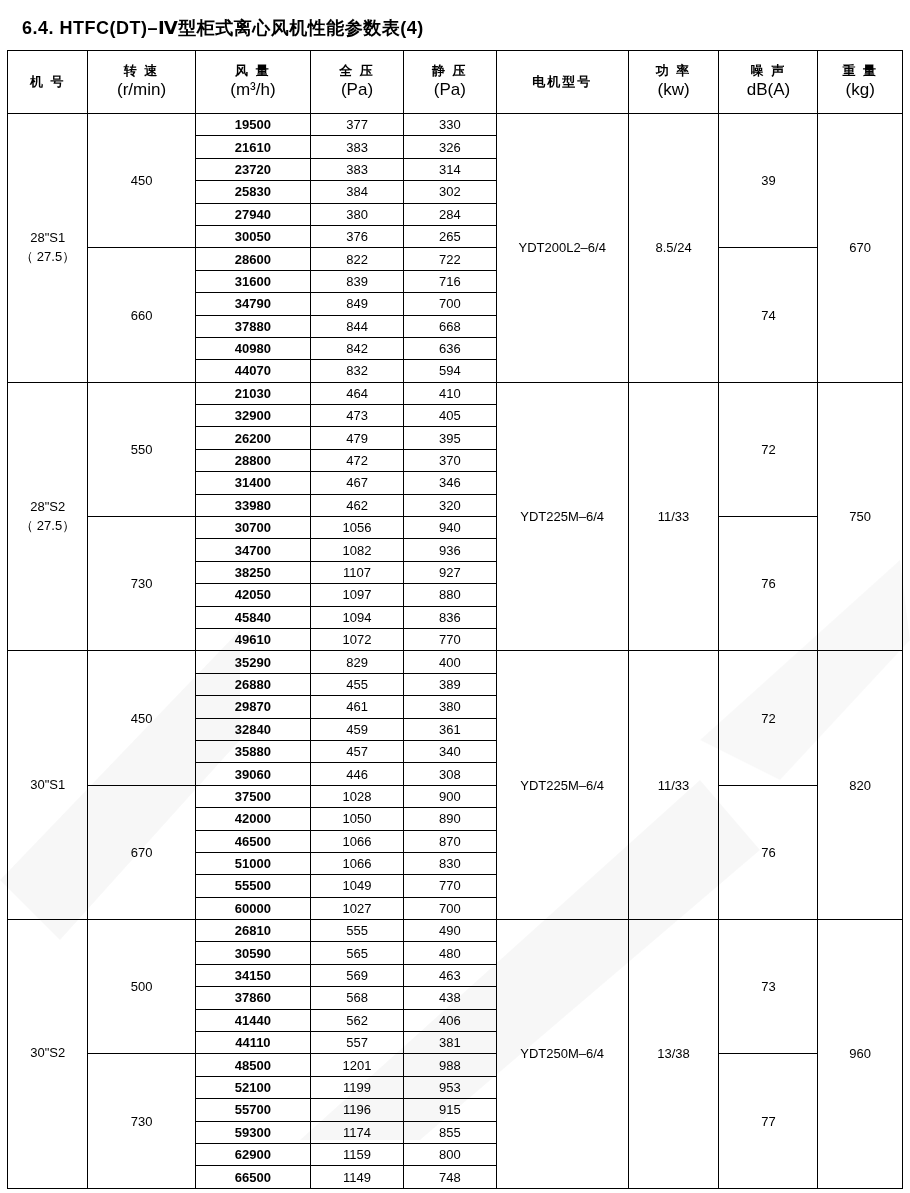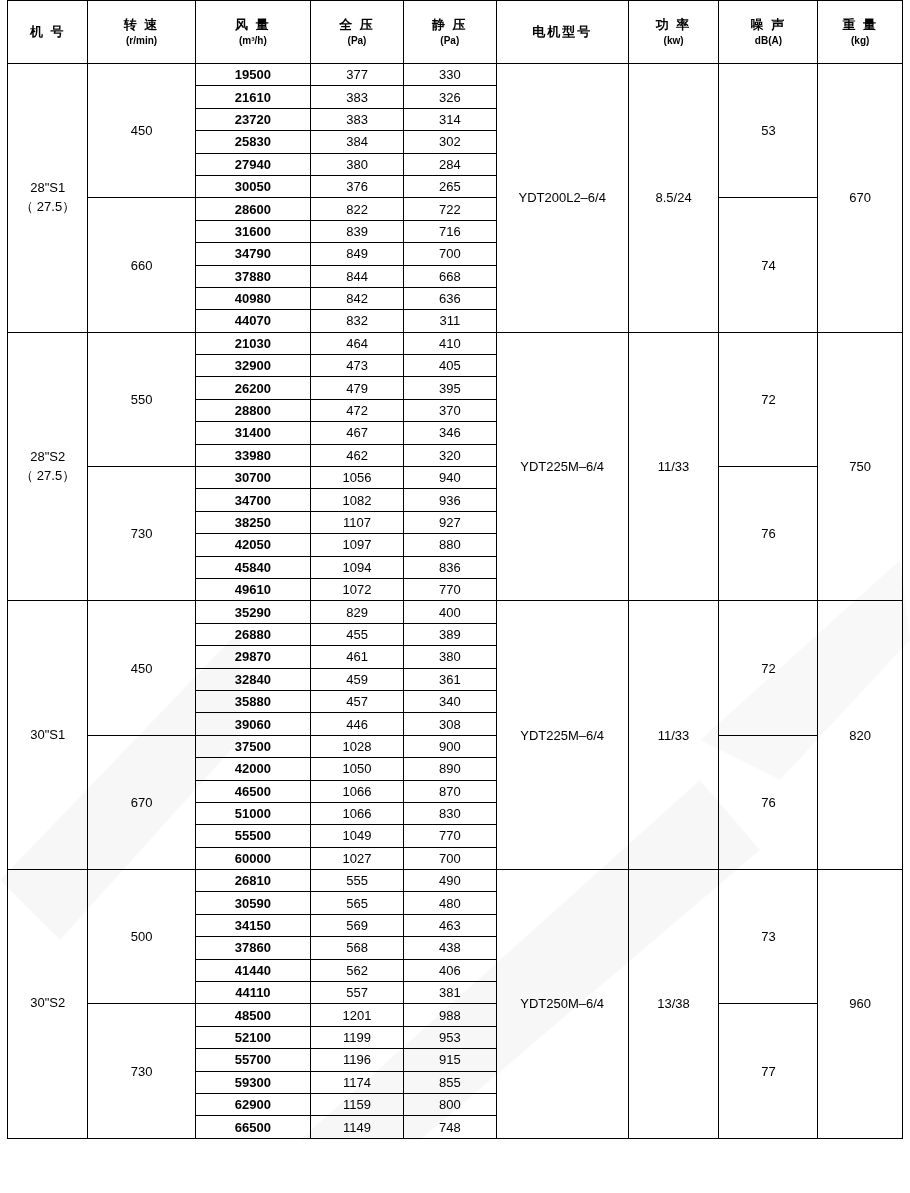--- a/index.html
+++ b/index.html
@@ -57,21 +57,21 @@
     padding: 0;
     background: transparent;
   }
   thead th {
     height: 62px;
     font-weight: bold;
     font-size: 14px;
     line-height: 1.35;
   }
   thead th .l1 { display: block; letter-spacing: 2px; }
-  thead th .l2 { display: block; font-weight: bold; font-size: 10px; letter-spacing: 0; }
+  thead th .l2 { display: block; font-weight: normal; font-size: 17px; letter-spacing: 0; }
   tbody td { height: 21.4px; }
   td.model {
     font-size: 13px;
     line-height: 1.45;
     width: 78px;
   }
   td.model .m1 { display:block; }
   td.model .m2 { display:block; }
   td.speed { width: 104px; font-size: 13px; }
   td.flow  { width: 112px; font-weight: bold; }
@@ -95,20 +95,21 @@
 <body>
 
 <div class="page">
 
   <svg class="watermark" viewBox="0 0 910 760" preserveAspectRatio="none">
     <path d="M0 500 L240 250 L240 360 L60 560 Z" fill="#f2f2f2"></path>
     <path d="M300 760 L700 400 L760 470 L420 760 Z" fill="#f2f2f2"></path>
     <path d="M700 360 L900 180 L910 260 L780 400 Z" fill="#f4f4f4"></path>
   </svg>
 
+  <div class="doc-title">6.4. HTFC(DT)–Ⅳ型柜式离心风机性能参数表(4)</div>
 
   <table class="spec">
     <colgroup>
       <col class="c-model">
         <col class="c-speed">
         <col class="c-flow">
         <col class="c-tp">
         <col class="c-sp">
       <col class="c-motor">
         <col class="c-power">
@@ -158,21 +159,21 @@
           <td class="model" rowspan="12">
             <span class="m1">28"S1</span>
             <span class="m2">（ 27.5）</span>
           </td>
           <td class="speed" rowspan="6">450</td>
           <td class="flow">19500</td>
           <td class="tp">377</td>
           <td class="sp">330</td>
           <td class="motor" rowspan="12">YDT200L2–6/4</td>
           <td class="power" rowspan="12">8.5/24</td>
-          <td class="noise" rowspan="6">53</td>
+          <td class="noise" rowspan="6">39</td>
           <td class="weight" rowspan="12">670</td>
         </tr>
         <tr>
           <td class="flow">21610</td>
           <td class="tp">383</td>
           <td class="sp">326</td>
         </tr>
         <tr>
           <td class="flow">23720</td>
           <td class="tp">383</td>
@@ -216,21 +217,21 @@
           <td class="sp">668</td>
         </tr>
         <tr>
           <td class="flow">40980</td>
           <td class="tp">842</td>
           <td class="sp">636</td>
         </tr>
         <tr>
           <td class="flow">44070</td>
           <td class="tp">832</td>
-          <td class="sp">311</td>
+          <td class="sp">594</td>
         </tr>
         <tr>
           <td class="model" rowspan="12">
             <span class="m1">28"S2</span>
             <span class="m2">（ 27.5）</span>
           </td>
           <td class="speed" rowspan="6">550</td>
           <td class="flow">21030</td>
           <td class="tp">464</td>
           <td class="sp">410</td>

